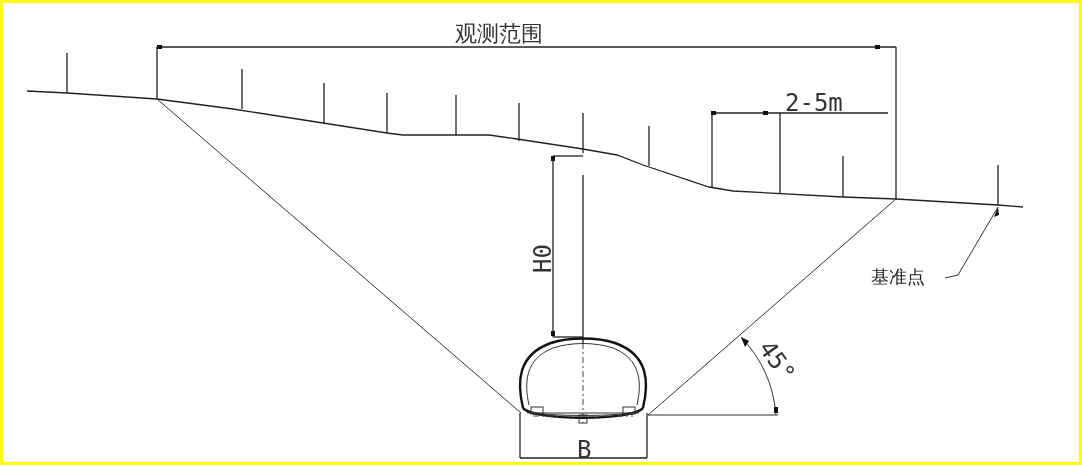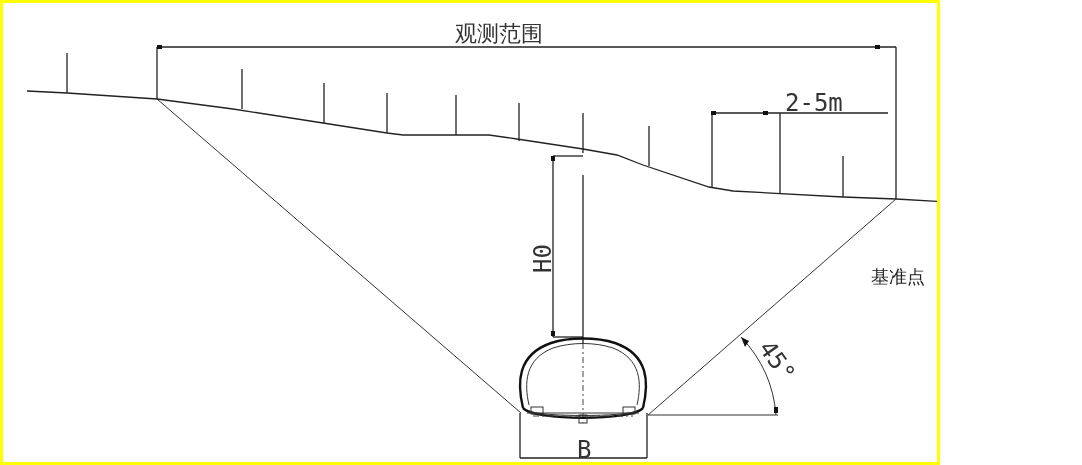--- a/index.html
+++ b/index.html
@@ -1,18 +1,18 @@
 <!DOCTYPE html>
 <html><head>
 <meta charset="utf-8">
 <style>
   html, body { margin: 0; padding: 0; background: #ffffff; }
   .frame {
     position: relative;
-    width: 940px; height: 465px;
+    width: 1082px; height: 465px;
     box-sizing: border-box;
     border: 3px solid #ffff00;
     background: #ffffff;
     overflow: hidden;
   }
   svg { position: absolute; left: 0; top: 0; }
   .ln { stroke: #222; stroke-width: 1.3; fill: none; }
   .lnb { stroke: #111; stroke-width: 2.4; fill: none; }
   .thin { stroke: #333; stroke-width: 1; fill: none; }
   .dash { stroke: #444; stroke-width: 1; stroke-dasharray: 6 3 2 3; fill: none; }

